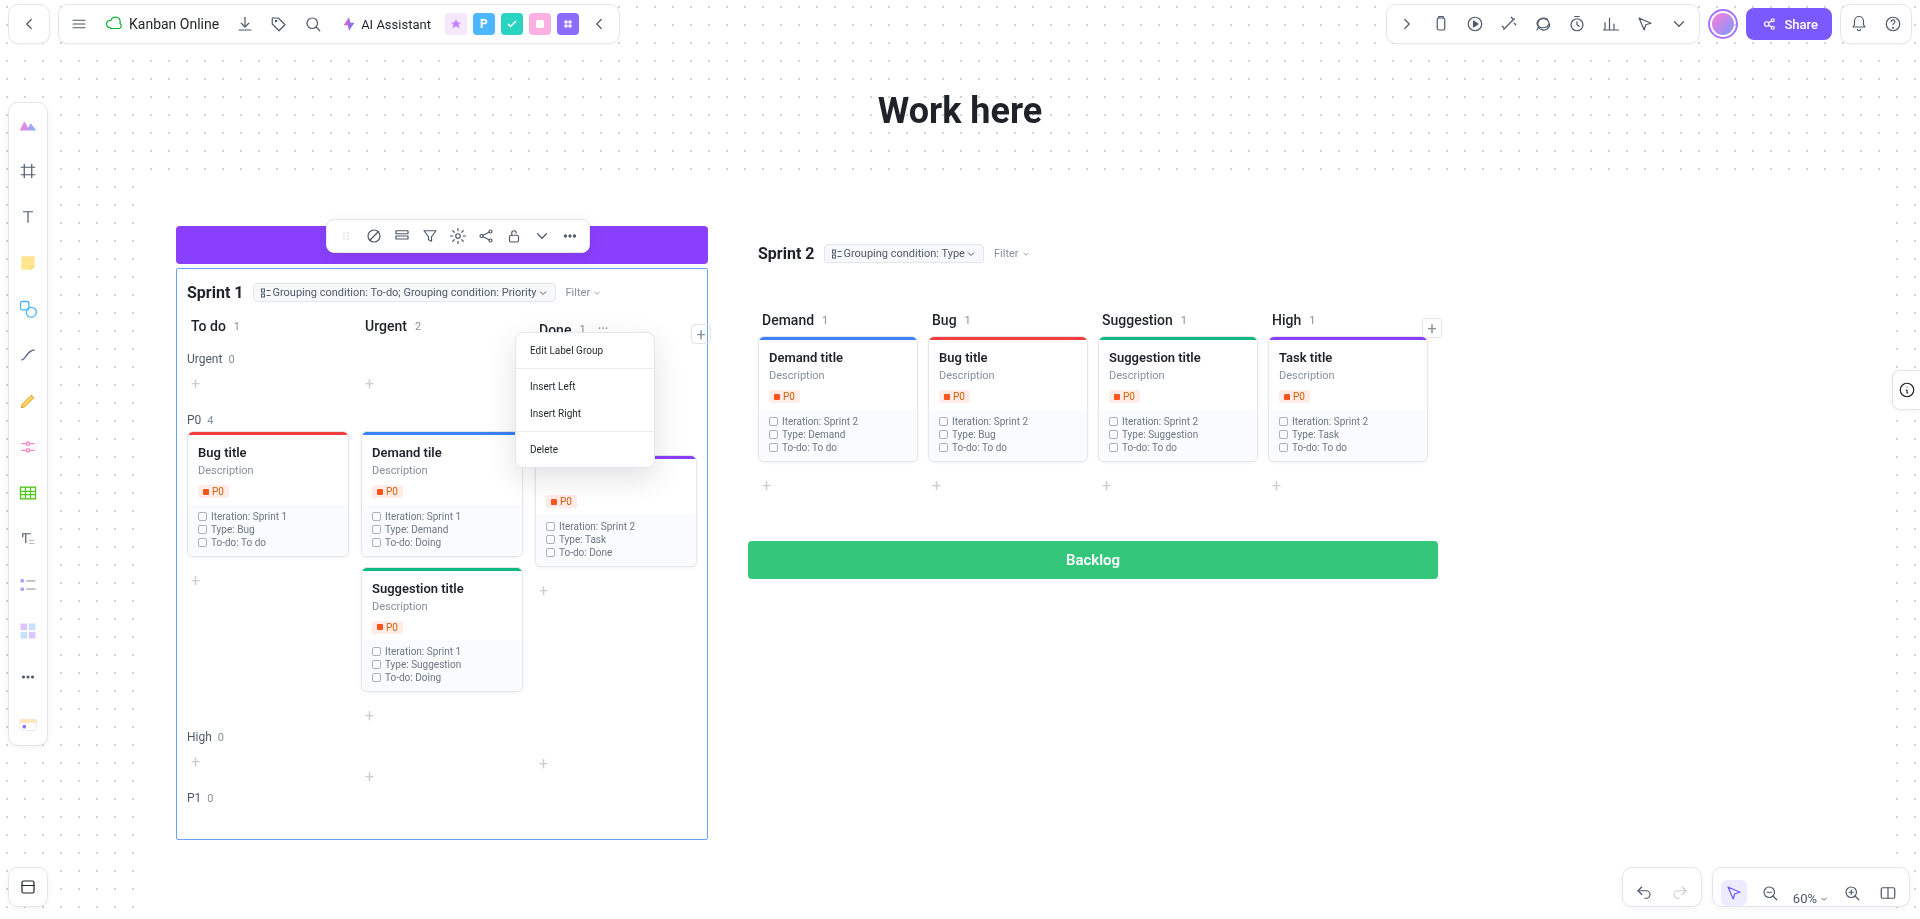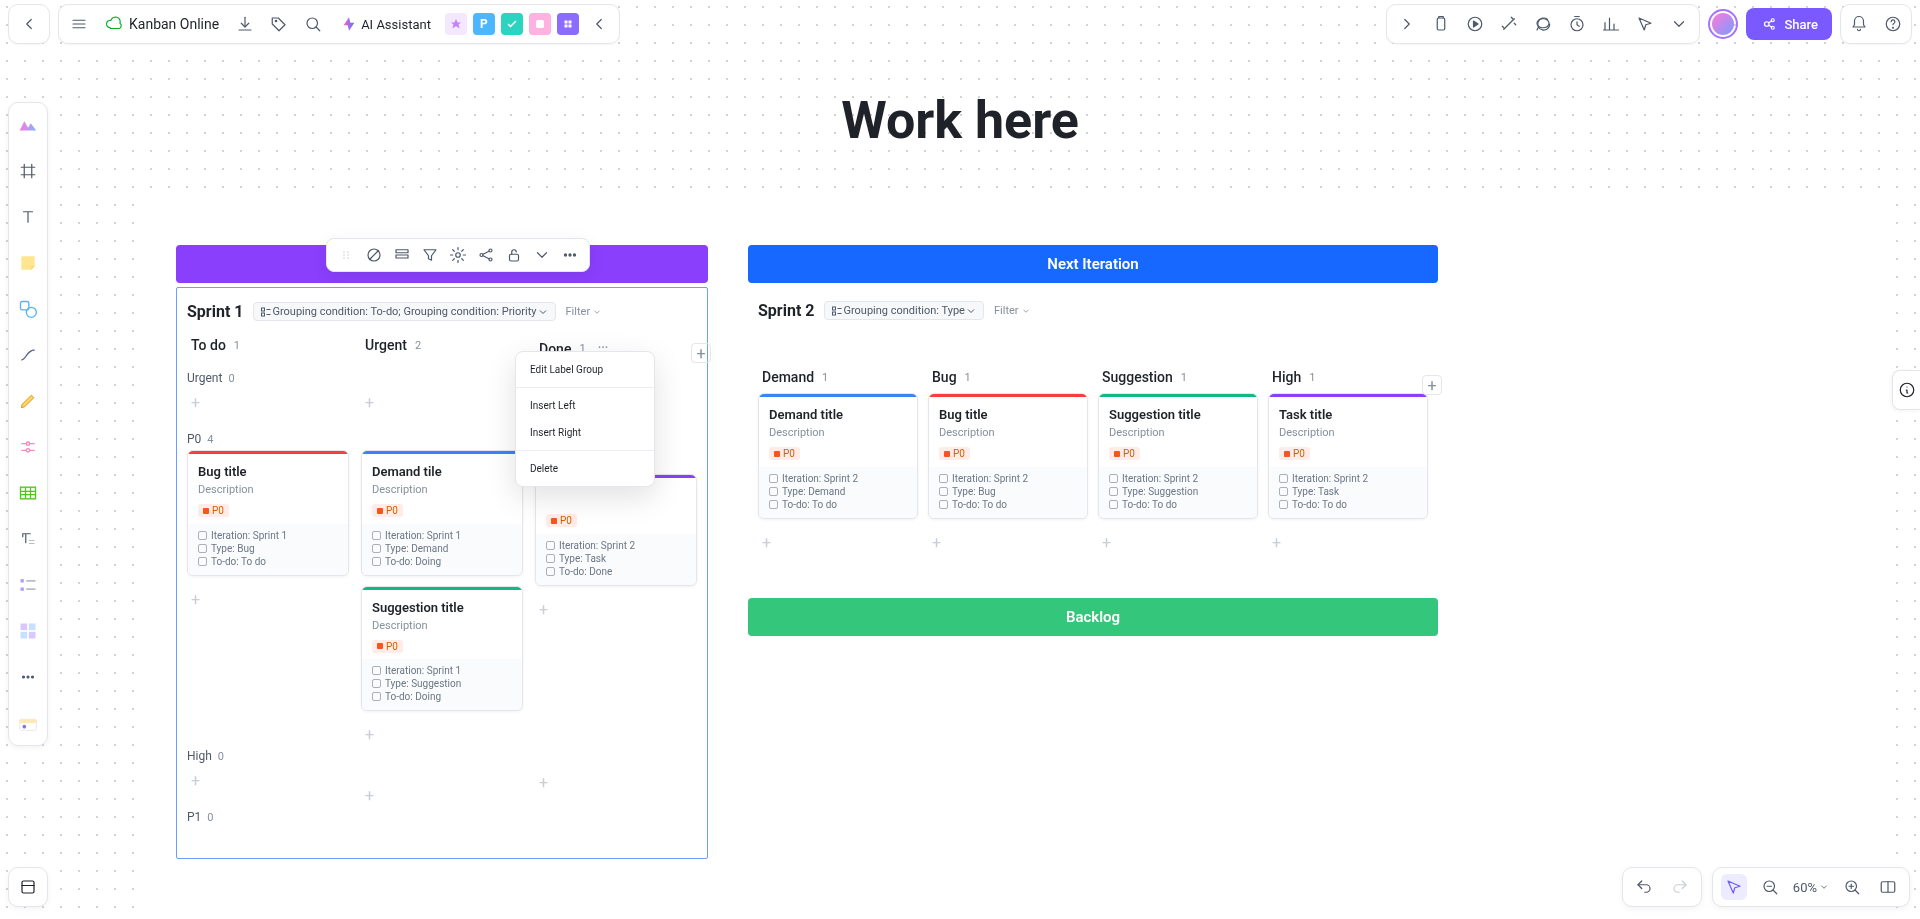--- a/index.html
+++ b/index.html
@@ -28,21 +28,21 @@
   
   .left-tools { position: absolute; left: 8px; top: 102px; width: 40px; background: #fff; border: 1px solid #e5e6eb; border-radius: 10px; padding: 6px 4px; display: flex; flex-direction: column; align-items: center; gap: 14px; z-index: 40; box-shadow: 0 2px 6px rgba(0,0,0,.05); }
   .lt-btn { width: 32px; height: 32px; display: flex; align-items: center; justify-content: center; border-radius: 6px; color: #4e5969; cursor: pointer; }
   .left-tools-bottom { position: absolute; left: 8px; bottom: 12px; width: 40px; height: 40px; background: #fff; border: 1px solid #e5e6eb; border-radius: 10px; display: flex; align-items: center; justify-content: center; box-shadow: 0 2px 6px rgba(0,0,0,.05); z-index: 40; }
 
   
   .right-mini { position: absolute; right: 0; top: 370px; width: 28px; height: 40px; background: #fff; border: 1px solid #e5e6eb; border-right: none; border-radius: 8px 0 0 8px; display: flex; align-items: center; justify-content: center; z-index: 40; box-shadow: -1px 1px 4px rgba(0,0,0,.05); }
 
   
   .canvas { position: absolute; inset: 0; padding-top: 48px; }
-  .page-title { font-size: 52px; font-weight: 700; text-align: center; margin-top: 42px; color: #1f2329; }
+  .page-title { font-size: 36px; font-weight: 700; text-align: center; margin-top: 42px; color: #1f2329; }
   .canvas-wrap { margin-top: 48px; background: #fff; margin-left: 146px; margin-right: 32px; height: 730px; position: relative; }
 
   .boards { display: flex; gap: 40px; padding: 46px 30px 0 30px; align-items: flex-start; }
 
   .sprint-hdr { height: 38px; border-radius: 4px; display: flex; align-items: center; justify-content: center; font-size: 15px; font-weight: 600; color: #fff; }
   .hdr-purple { background: #8a3ffc; }
   .hdr-blue   { background: #1668ff; }
   .hdr-green  { background: #34c77b; }
 
   .board { width: 556px; }
@@ -91,21 +91,21 @@
   .ft-btn { width: 26px; height: 26px; display:flex; align-items:center; justify-content:center; border-radius:4px; color: #4e5969; cursor:pointer; }
   .ft-drag { color: #c9cdd4; }
 
   
   .ctx-menu { position: absolute; background: #fff; border: 1px solid #e5e6eb; border-radius: 8px; box-shadow: 0 10px 30px rgba(0,0,0,.12); padding: 4px 0; width: 140px; z-index: 30; }
   .ctx-item { font-size: 10px; padding: 8px 14px; cursor: pointer; }
   .ctx-sep { height: 1px; background: #ebedf0; margin: 4px 0; }
 
   
   .zoom-ctrl { position: absolute; right: 10px; bottom: 12px; display: flex; gap: 10px; align-items: center; z-index: 40; }
-  .zc-box { background: #fff; border: 1px solid #e5e6eb; border-radius: 10px; height: 40px; display: flex; align-items: center; padding: 0 8px; gap: 10px; box-shadow: 0 2px 6px rgba(0,0,0,.05); }
+  .zc-box { background: #fff; border: 1px solid #e5e6eb; border-radius: 10px; height: 40px; display: flex; align-items: flex-end; padding: 0 8px; gap: 10px; box-shadow: 0 2px 6px rgba(0,0,0,.05); }
   .zc-btn { width: 26px; height: 26px; display:flex; align-items:center; justify-content:center; color:#4e5969; border-radius:6px; cursor:pointer; }
   .zc-btn.active { background: #ecebff; color: #6b5bff; }
   .zoom-val { font-size: 13px; color: #4e5969; display: flex; align-items: center; gap: 2px; }
 
 </style>
 </head>
 <body>
 
 <div class="topbar">
   <div class="tb-group">
@@ -586,23 +586,20 @@
               <div class="ctx-item">Insert Left</div>
               <div class="ctx-item">Insert Right</div>
               <div class="ctx-sep"></div>
               <div class="ctx-item">Delete</div>
             </div>
           </div>
         </div>
       </div>
 
       <div class="board sprint2">
-        <div class="sprint-hdr hdr-blue">
-            <span>Next Iteration</span>
-          </div>
 
         <div class="board-plain">
           <div class="board-title-row">
             <span class="board-title">Sprint 2</span>
             <span class="chip">
               <svg viewBox="0 0 24 24" fill="none" stroke="currentColor" stroke-width="2">
                   <rect x="3" y="4" width="6" height="6"></rect>
                   <rect x="3" y="14" width="6" height="6"></rect>
                   <path d="M13 7h8M13 17h8"></path>
                 </svg>

